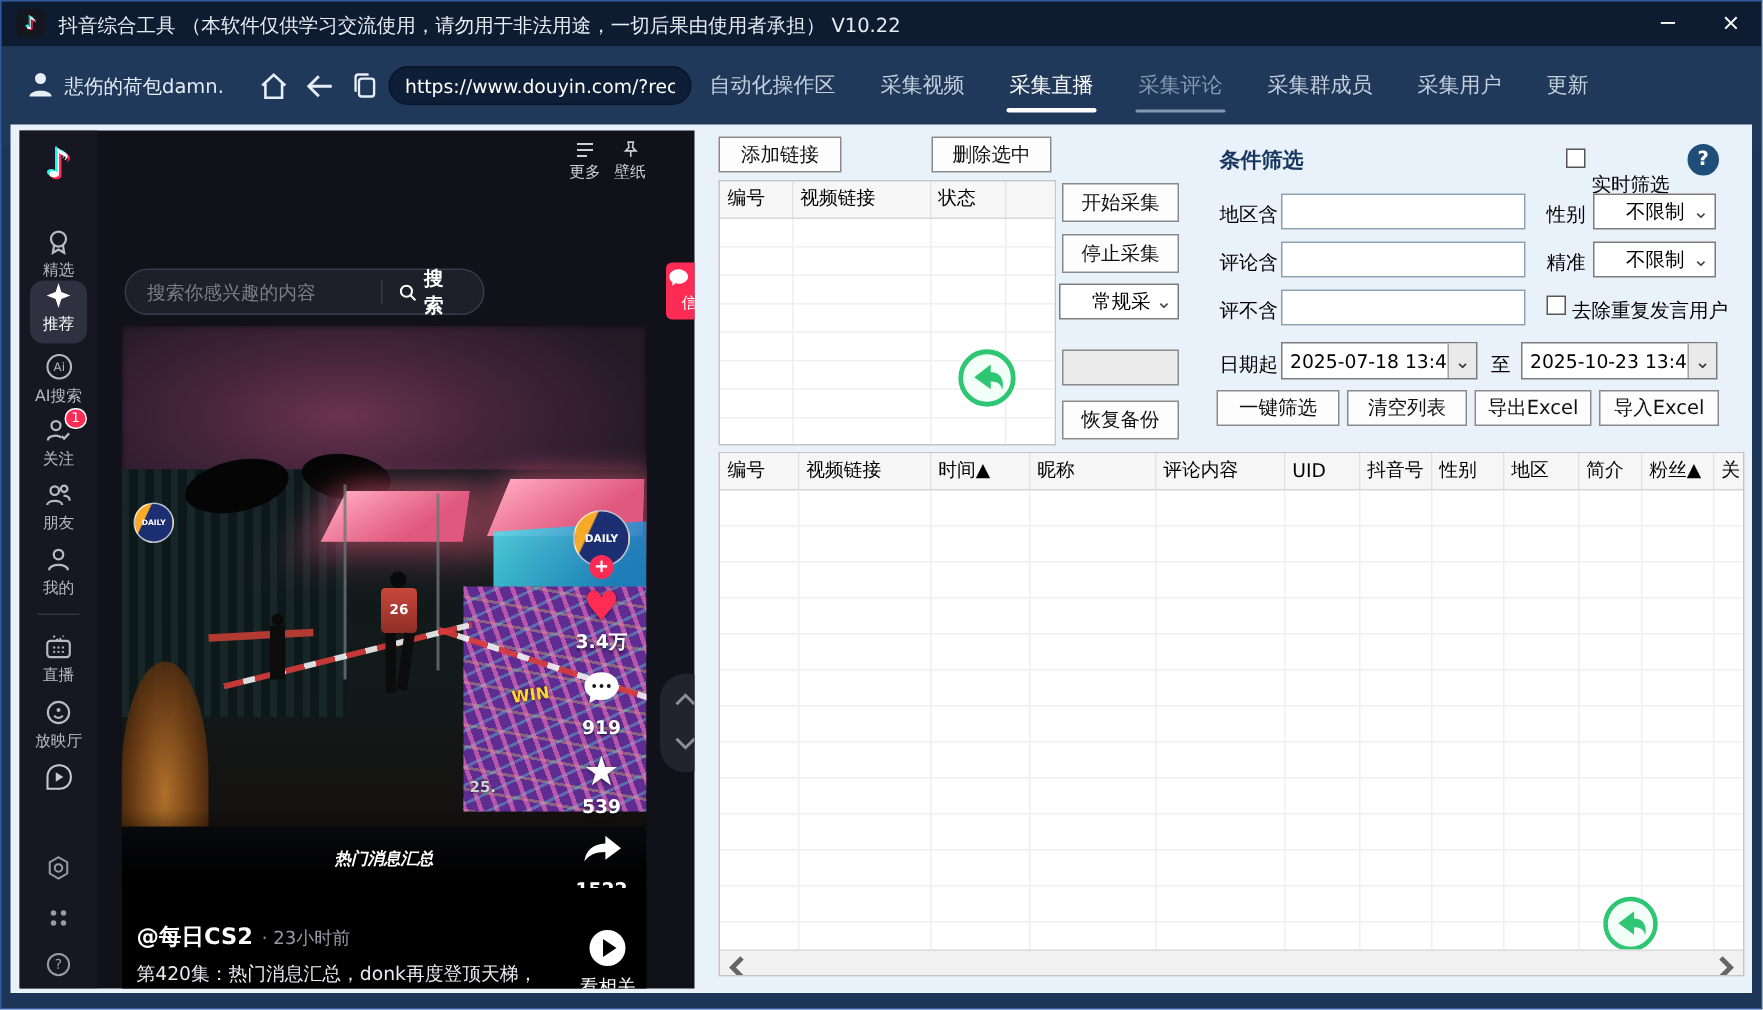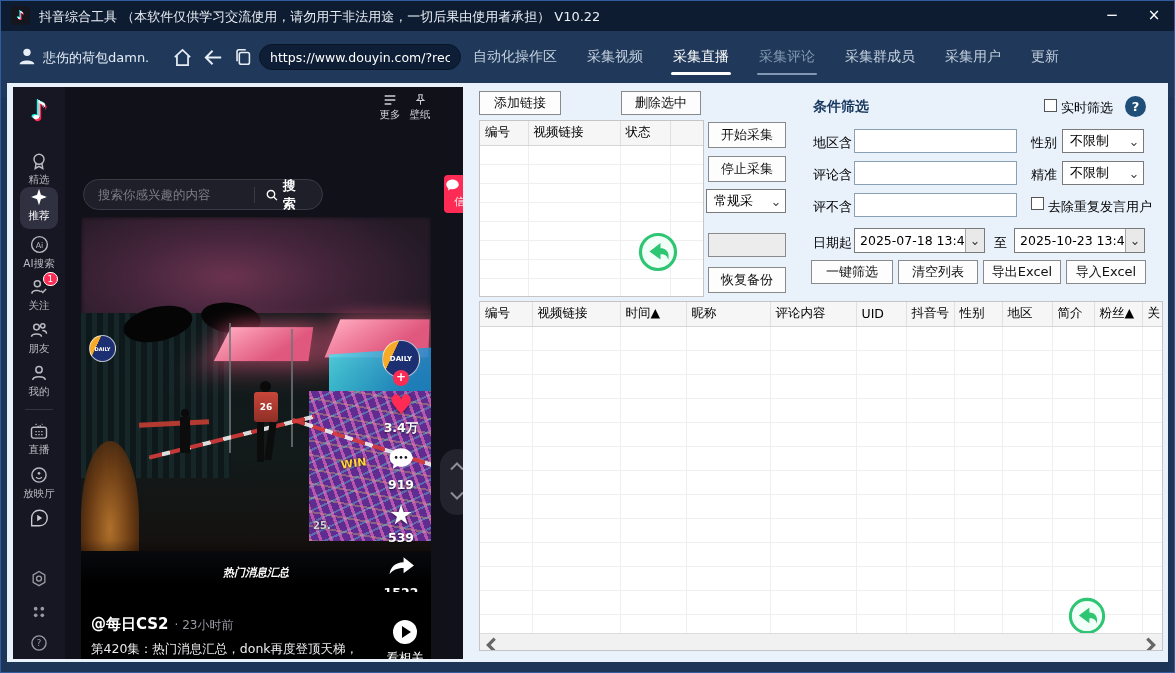--- a/index.html
+++ b/index.html
@@ -88,21 +88,21 @@
 .a-time { font-size:12px; color:#9a9aa4; margin-left:6px; }
 .desc { font-size:12.5px; line-height:21px; color:#ececf0; }
 .related { position:absolute; left:298px; top:28px; width:52px; text-align:center; color:#fff; font-size:12.5px; }
 .play-circ { width:24px; height:24px; border-radius:50%; background:#fff; margin:0 auto 6px; position:relative; }
 .play-circ::after { content:""; position:absolute; left:9px; top:6px; border-left:9px solid #000; border-top:6px solid transparent; border-bottom:6px solid transparent; }
 .nav-pill { position:absolute; left:427px; top:362px; width:34px; height:66px; border-radius:17px; background:#23232d; }
 
 
 .btn { position:absolute; background:#fdfdfd; border:1px solid #8a8a8a; font-size:13px; color:#111; text-align:center; cursor:default; display:flex; align-items:center; justify-content:center; }
 .combo { position:absolute; background:#fff; border:1px solid #7a7a7a; font-size:13px; display:flex; align-items:center; }
-.combo .val { flex:1; padding-left:7px; white-space:nowrap; overflow:hidden; }
+.combo .val { flex:1; padding-left:21px; white-space:nowrap; overflow:hidden; }
 .combo .arr { width:18px; text-align:center; color:#444; }
 .combo .arr-btn { width:19px; height:100%; background:#e9e9e9; border-left:1px solid #a5a5a5; display:flex; align-items:center; justify-content:center; color:#333; }
 .tbox { position:absolute; background:#fff; border:1px solid #8ca0b3; outline:none; font-size:13px; padding:0 6px; }
 .flabel { position:absolute; font-size:13px; color:#000; white-space:nowrap; }
 .chk { position:absolute; width:13px; height:13px; background:#fff; border:1px solid #555; }
 .sunken { position:absolute; background:#ececec; border:1px solid #8a8a8a; }
 
 
 .tbl-wrap { position:absolute; background:#fff; border:1px solid #c5c5c5; overflow:hidden; }
 table { border-collapse:collapse; table-layout:fixed; width:100%; background:#fff; }
@@ -475,21 +475,21 @@
   <div class="btn" style="left:707px;top:155px;width:78px;height:26px;">停止采集</div>
   <div class="combo" style="left:705px;top:188px;width:80px;height:24px;">
     <span class="val">常规采</span>
     <span class="arr">⌄</span>
   </div>
   <div class="sunken" style="left:707px;top:232px;width:78px;height:24px;"></div>
   <div class="btn" style="left:707px;top:266px;width:78px;height:26px;">恢复备份</div>
 
   <div class="filter-title" style="left:812px;top:97px;">条件筛选</div>
   <div class="chk" style="left:1043px;top:98px;"></div>
-  <span class="flabel" style="left:1060px;top:98px;text-align:right;">实时筛选</span>
+  <span class="flabel" style="left:1060px;top:113px;text-align:right;">实时筛选</span>
   <div class="help-circ" style="left:1124px;top:95px;">?</div>
 
   <span class="flabel" style="left:812px;top:133px;">地区含</span>
   <input class="tbox" style="left: 853px; top: 128px; width: 163px; height: 24px;">
   <span class="flabel" style="left:1030px;top:133px;">性别</span>
   <div class="combo" style="left:1061px;top:128px;width:82px;height:24px;">
     <span class="val">不限制</span>
     <span class="arr">⌄</span>
   </div>
 

